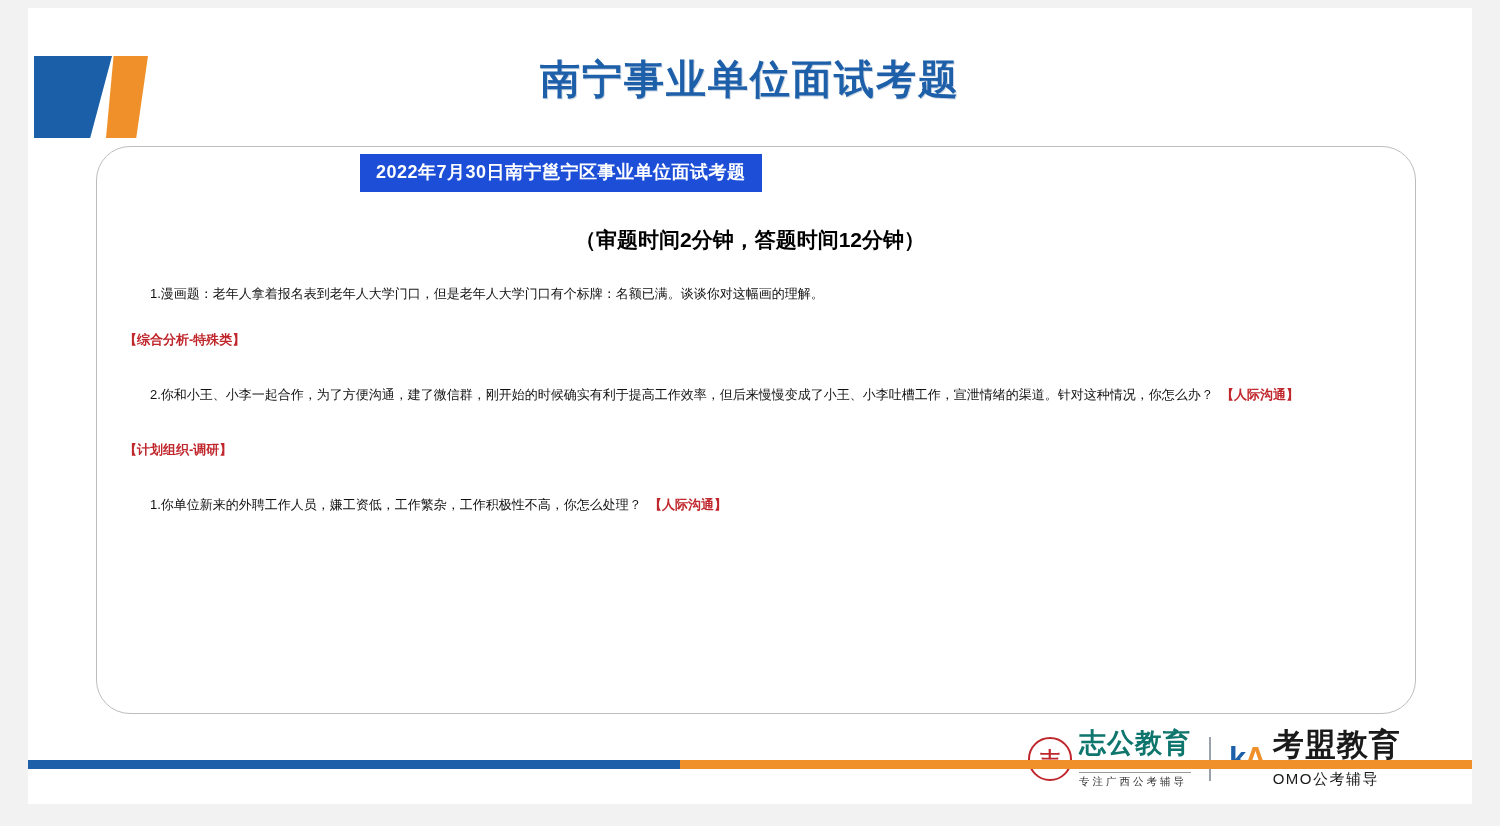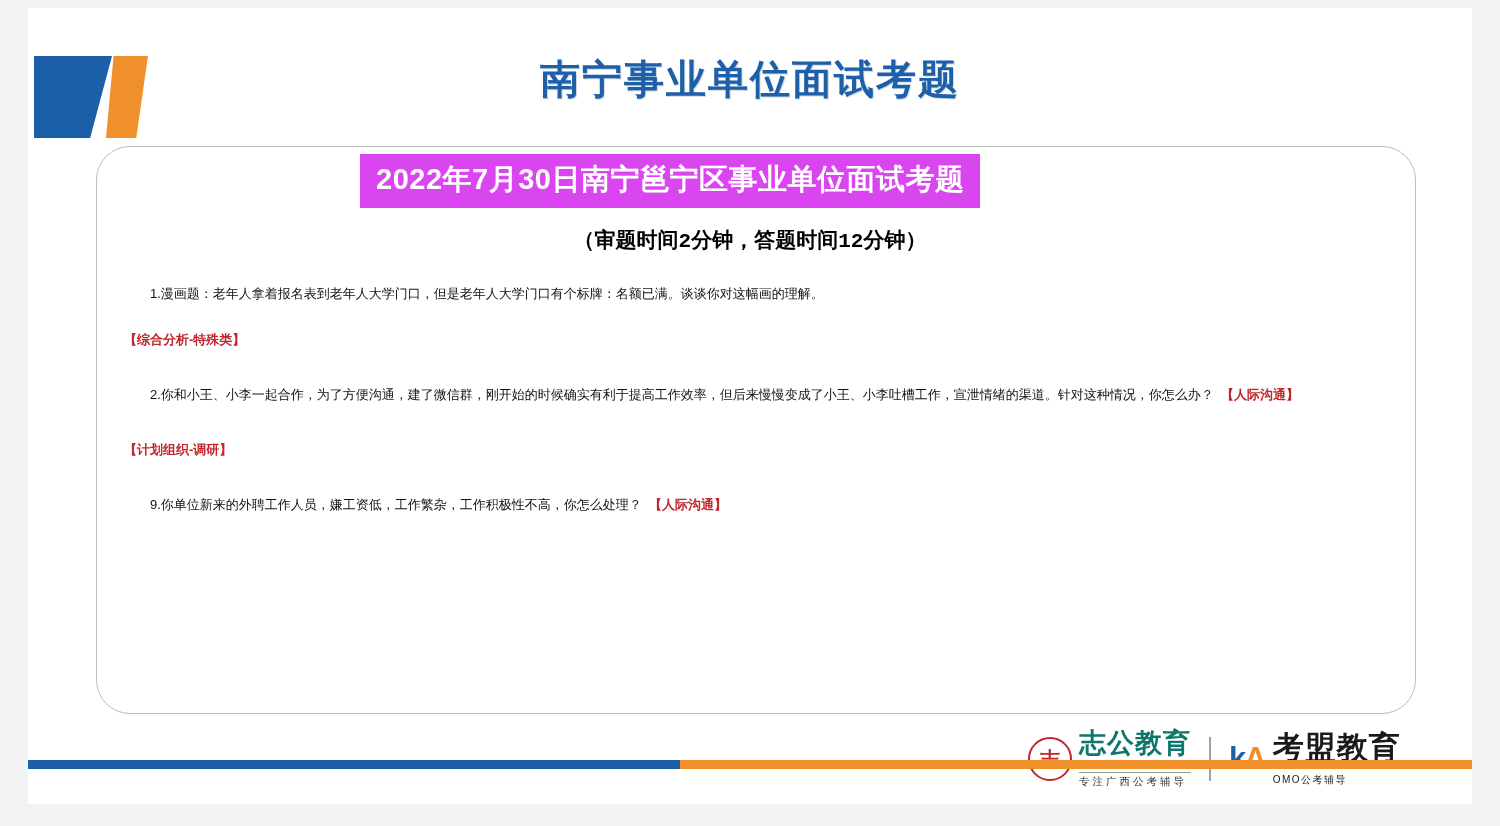--- a/index.html
+++ b/index.html
@@ -50,38 +50,37 @@
     width: 1320px; height: 568px;
     border: 1.5px solid #bdbdbd;
     border-radius: 34px;
     background: #fff;
   }
 
   
   .banner {
     position: absolute;
     left: 332px; top: 146px;
-    background: #d946ef;
+    background: #1d4ed8;
     color: #ffffff;
-    font-size: 29px;
+    font-size: 18px;
     font-weight: bold;
     padding: 6px 16px 8px 16px;
     letter-spacing: 0.5px;
     white-space: nowrap;
   }
 
   .subtitle {
     position: absolute;
     left: 0; top: 218px;
     width: 1444px;
     text-align: center;
     font-size: 21px;
     font-weight: bold;
     color: #000;
-    font-family: Liberation Mono, monospace;
   }
 
   .body-text {
     position: absolute;
     left: 96px; top: 266px;
     width: 1270px;
     font-size: 13px;
     color: #111;
     line-height: 39px;
   }
@@ -111,21 +110,21 @@
   .zg-text { margin-left: 7px; }
   .zg-main { font-size: 27px; font-weight: bold; color: #0f766e; letter-spacing: 1px; line-height: 1; }
   .zg-sub { font-size: 10.5px; color: #333; letter-spacing: 3px; margin-top: 15px;
             border-top: 1px solid #999; padding-top: 2px; }
   .divider { width: 2px; height: 44px; background: #9aa2ad; margin: 0 18px; }
   .km-logo { display: flex; align-items: center; }
   .km-mark { font-size: 31px; font-weight: bold; color: #1d5fa9; letter-spacing: -2px; }
   .km-mark .a { color: #f0902a; }
   .km-text { margin-left: 8px; }
   .km-main { font-size: 31px; font-weight: bold; color: #1a1a1a; letter-spacing: 1px; line-height: 1; }
-  .km-sub { font-size: 10px; color: #1a1a1a; letter-spacing: 1.5px; margin-top: 10px; }
+  .km-sub { font-size: 15px; color: #1a1a1a; letter-spacing: 1.5px; margin-top: 10px; }
 </style>
 </head>
 <body>
 
 <div id="slide">
 
   <div class="logo-mark">
     <div class="logo-blue"></div>
     <div class="logo-orange"></div>
   </div>
@@ -148,21 +147,21 @@
     <p class="para">
       <span>2.你和小王、小李一起合作，为了方便沟通，建了微信群，刚开始的时候确实有利于提高工作效率，但后来慢慢变成了小王、小李吐槽工作，宣泄情绪的渠道。针对这种情况，你怎么办？</span>
       &nbsp;<span class="tag">【人际沟通】</span>
     </p>
 
     <p class="para noindent">
       <span class="tag">【计划组织-调研】</span>
     </p>
 
     <p class="para">
-      <span>9.你单位新来的外聘工作人员，嫌工资低，工作繁杂，工作积极性不高，你怎么处理？</span>
+      <span>1.你单位新来的外聘工作人员，嫌工资低，工作繁杂，工作积极性不高，你怎么处理？</span>
       &nbsp;<span class="tag">【人际沟通】</span>
     </p>
 
   </div>
 
   <div class="footer-logos">
     <div class="zg-logo">
       <div class="zg-seal">志</div>
       <div class="zg-text">
         <div class="zg-main">志公教育</div>

